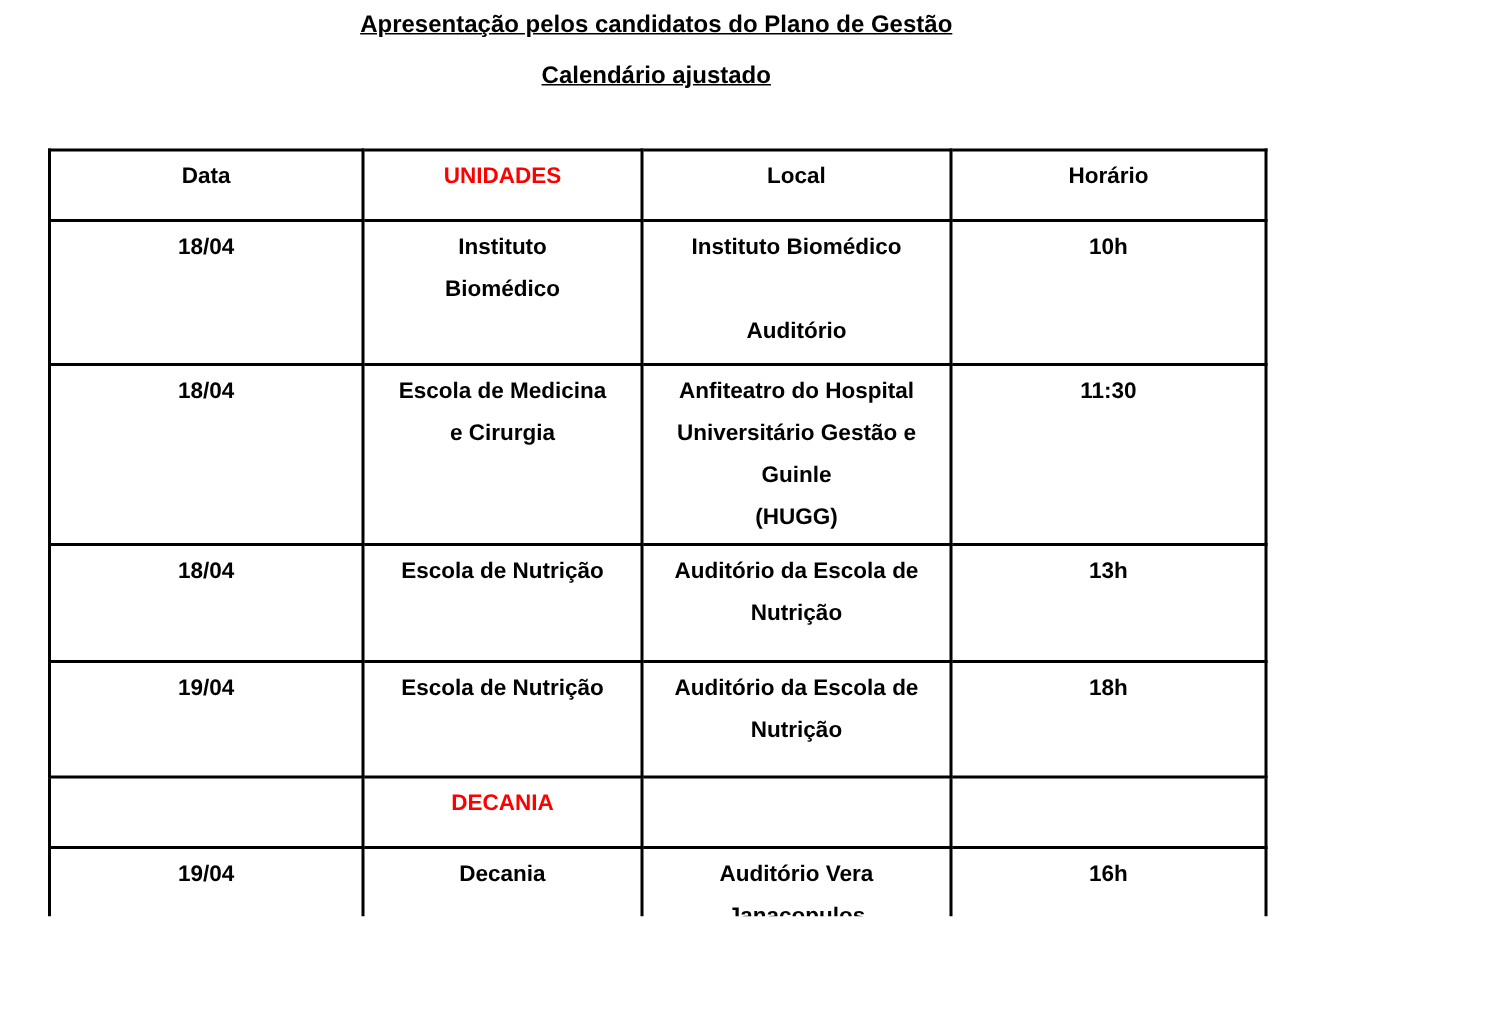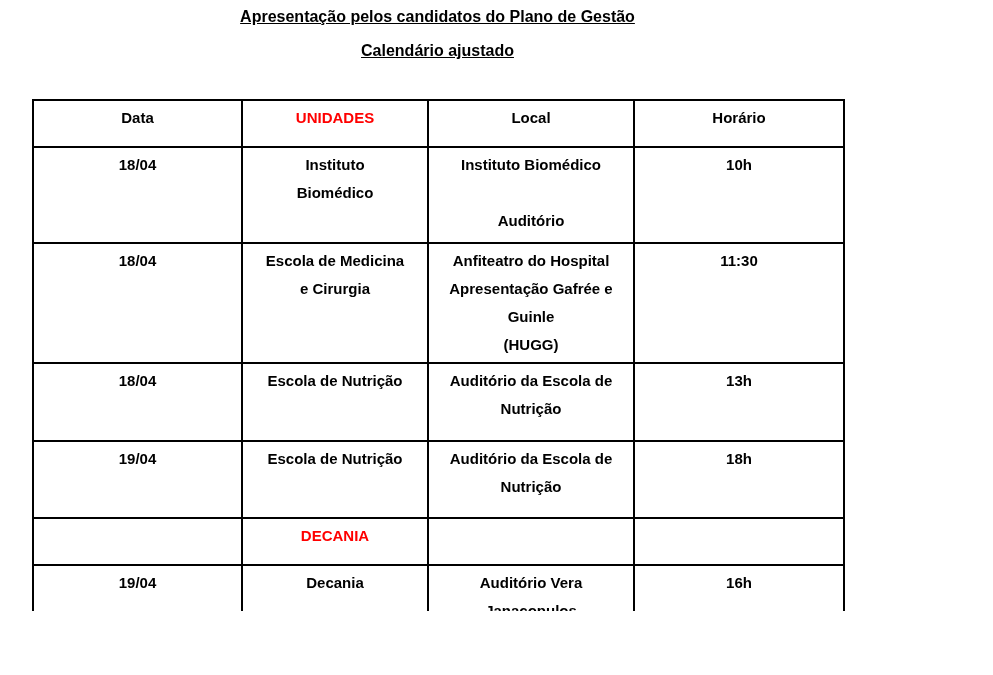--- a/index.html
+++ b/index.html
@@ -90,21 +90,21 @@
 
 Auditório</td>
         <td>10h</td>
       </tr>
 
       <tr class="r1">
         <td>18/04</td>
         <td>Escola de Medicina
 e Cirurgia</td>
         <td>Anfiteatro do Hospital
-Apresentação Gafrée e
+Universitário Gestão e
 Guinle
 (HUGG)</td>
         <td>11:30</td>
       </tr>
 
       <tr class="r2">
         <td>18/04</td>
         <td>Escola de Nutrição</td>
         <td>Auditório da Escola de
 Nutrição</td>

